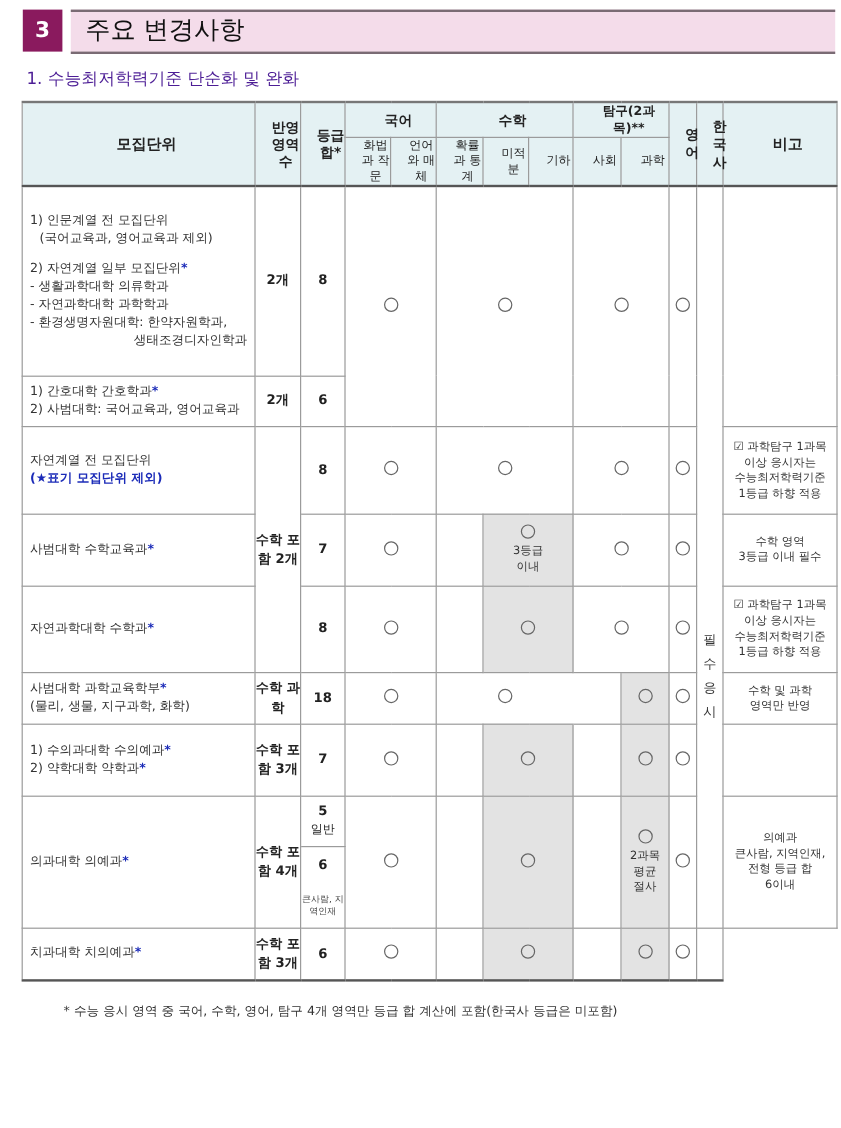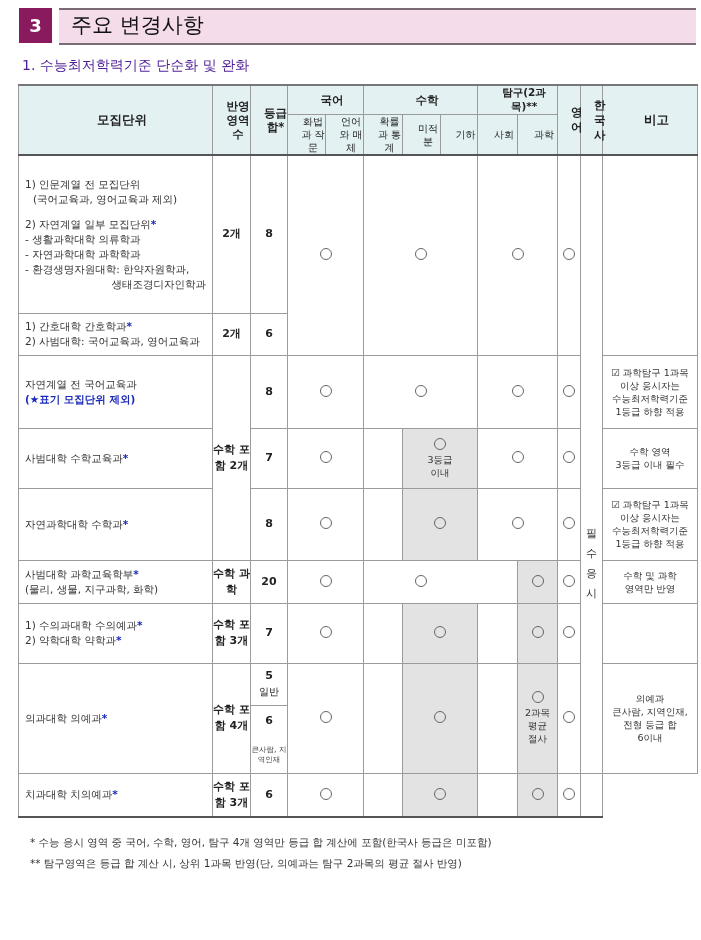--- a/index.html
+++ b/index.html
@@ -26,21 +26,21 @@
   td.note { font-size:9.5px; line-height:13px; color:#333; }
   .star { color:#1b2bb8; font-weight:bold; }
   .blue { color:#1b2bb8; font-weight:bold; }
   .circle { display:inline-block; width:10px; height:10px; border:1px solid #666; border-radius:50%; }
   .shade { background:#e3e3e3; }
   .tiny { font-size:7.5px; line-height:10px; display:block; font-weight:normal; color:#444;margin-top:16px; }
   tbody tr:last-child td { border-bottom:2px solid #555; }
   .vert { font-size:11px; line-height:20px; color:#333; }
   .footer { position:absolute; left:22px; top:836px; width:670px; font-size:10.5px; color:#333; }
   .footer div { margin-bottom:7px; }
-  .footer .f1 { padding-left:8px; }
+  .footer .f1 { padding-left:8px;margin-left:23px; }
   .footer .f2 { padding-left:8px; }
   .footer .f3 { font-size:12px; color:#222; }
   .footer .f4 { padding-left:4px; }
   .spacer { line-height:10px; display:block; }
 </style>
 </head>
 <body>
 
 <div class="title-bar">
   <div class="title-num">3</div>
@@ -117,21 +117,21 @@
       <td class="unit">
         <div><span>1) 간호대학 간호학과</span><span class="star">*</span></div>
         <div>2) 사범대학: 국어교육과, 영어교육과</div>
       </td>
       <td class="bold">2개</td>
       <td class="bold">6</td>
     </tr>
 
     <tr style="height:73px">
       <td class="unit">
-        <div>자연계열 전 국어교육과</div>
+        <div>자연계열 전 모집단위</div>
         <div class="blue">(★표기 모집단위 제외)</div>
       </td>
       <td rowspan="3" class="bold">수학 포함 2개</td>
       <td class="bold">8</td>
       <td colspan="2"><span class="circle"></span></td>
       <td colspan="3"><span class="circle"></span></td>
       <td colspan="2"><span class="circle"></span></td>
       <td><span class="circle"></span></td>
       <td class="note">
         <div>☑ 과학탐구 1과목</div>
@@ -174,21 +174,21 @@
         <div>1등급 하향 적용</div>
       </td>
     </tr>
 
     <tr style="height:43px">
       <td class="unit">
         <div><span>사범대학 과학교육학부</span><span class="star">*</span></div>
         <div>(물리, 생물, 지구과학, 화학)</div>
       </td>
       <td class="bold">수학 과학</td>
-      <td class="bold">20</td>
+      <td class="bold">18</td>
       <td colspan="2"><span class="circle"></span></td>
       <td colspan="3" style="border-right:none"><span class="circle"></span></td>
       <td style="border-left:none"></td>
       <td class="shade"><span class="circle"></span></td>
       <td><span class="circle"></span></td>
       <td class="note">
         <div>수학 및 과학</div>
         <div>영역만 반영</div>
       </td>
     </tr>
@@ -253,14 +253,13 @@
       <td class="shade"><span class="circle"></span></td>
       <td><span class="circle"></span></td>
       <td class="note"></td>
     </tr>
   </tbody>
 </table>
 </div>
 
 <div class="footer">
   <div class="f1">* 수능 응시 영역 중 국어, 수학, 영어, 탐구 4개 영역만 등급 합 계산에 포함(한국사 등급은 미포함)</div>
-  <div class="f2">** 탐구영역은 등급 합 계산 시, 상위 1과목 반영(단, 의예과는 탐구 2과목의 평균 절사 반영)</div>
 </div>
 
 </body></html>

